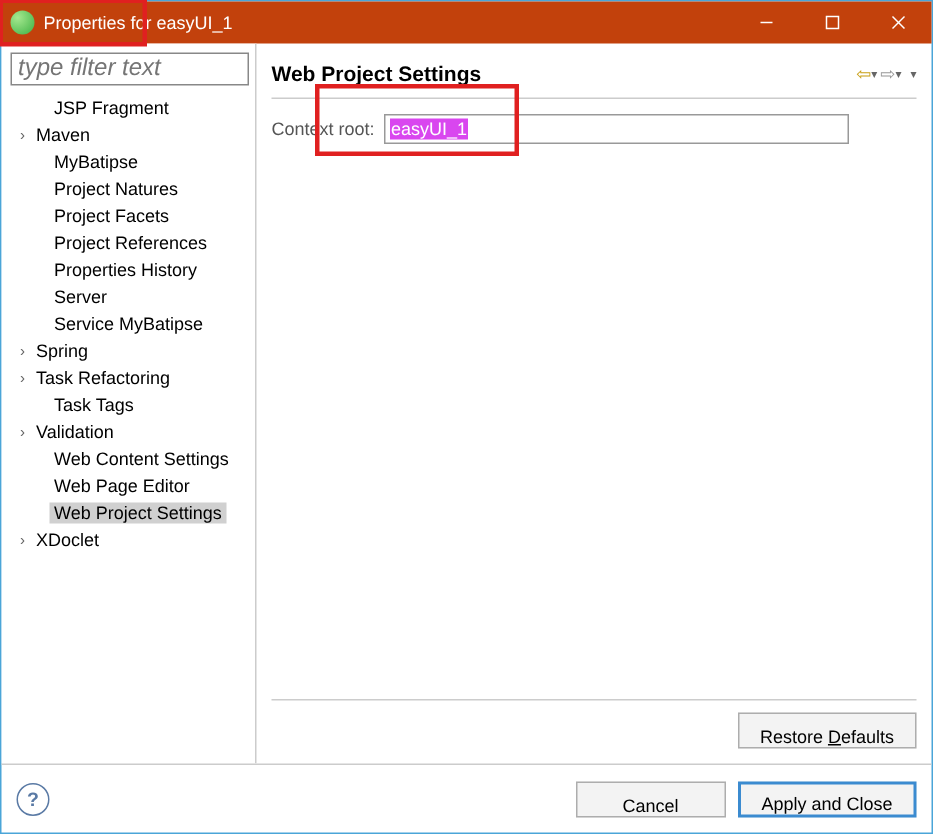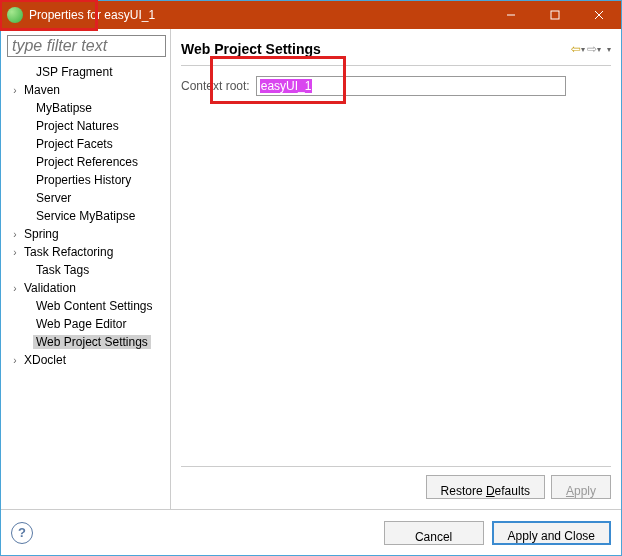--- a/index.html
+++ b/index.html
@@ -178,23 +178,20 @@
           <div style="flex:1; max-width:310px; height:20px; border:1px solid #999; padding:1px 3px; display:flex; align-items:center;">
             <span class="input-sel-text">easyUI_1</span>
           </div>
           <div class="redbox" style="left:29px; top:-20px; width:136px; height:48px;"></div>
         </div>
 
         <div class="right-buttons">
           <button class="btn">
               <span>Restore <span class="under">D</span>efaults</span>
             </button>
-          <button class="btn disabled">
-              <span><span class="under">A</span>pply</span>
-            </button>
         </div>
       </div>
 
     </div>
 
     <div class="footer">
       <div class="help">?</div>
       <div class="footer-spacer"></div>
       <button class="btn">Cancel</button>
       <button class="btn primary">Apply and Close</button>

